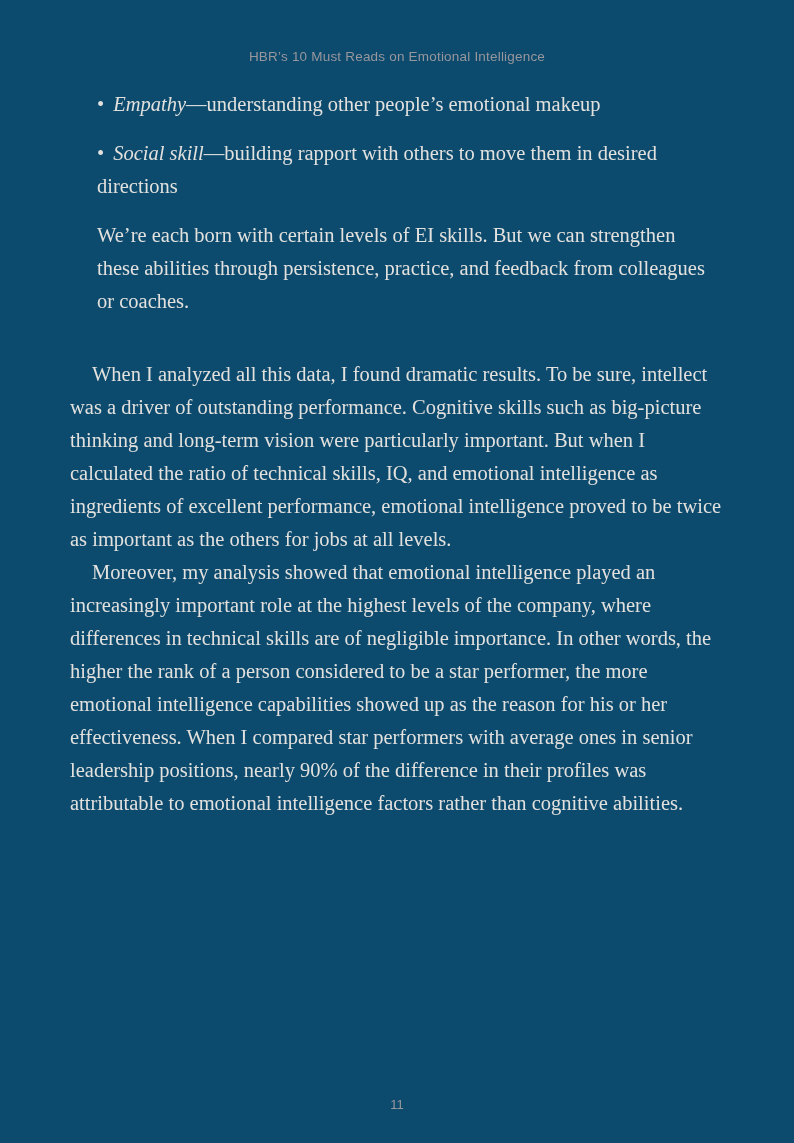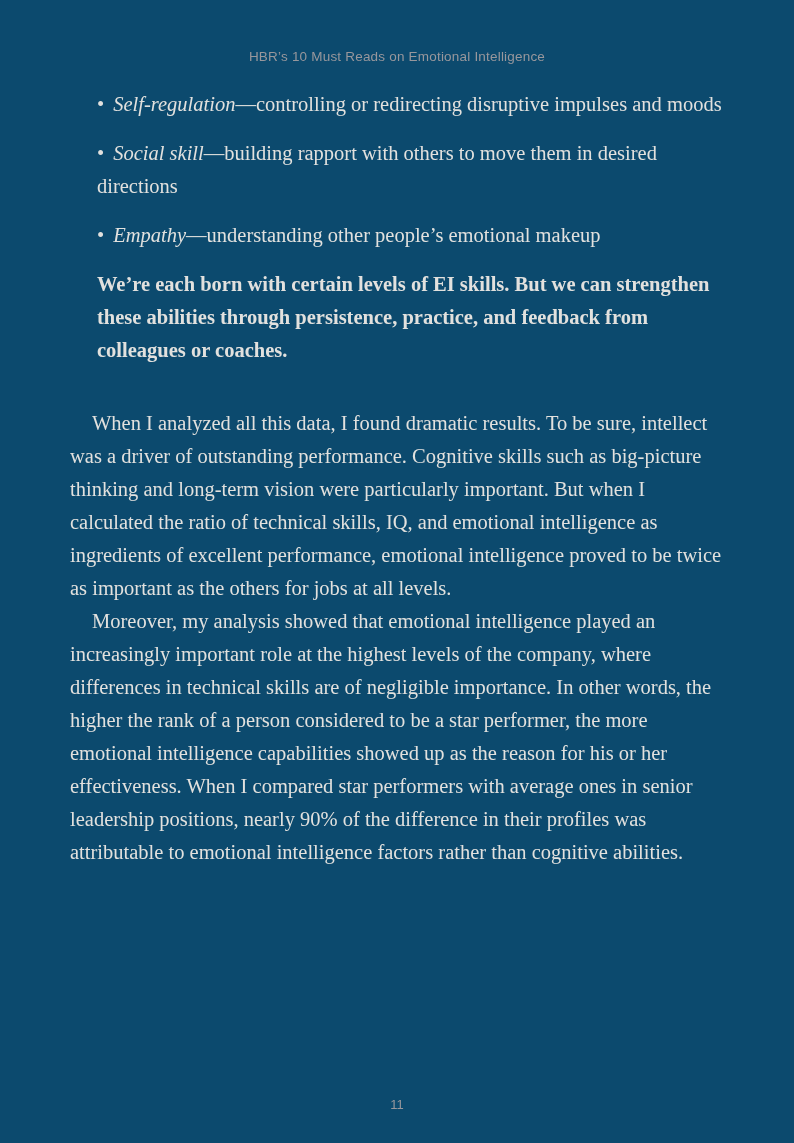--- a/index.html
+++ b/index.html
@@ -48,21 +48,20 @@
   }
   .bullet-marker {
     margin-right: 9px;
   }
   .term {
     font-style: italic;
   }
   .note-par {
     margin: 0 0 0 27px;
     width: 625px;
-    font-weight: bold;
   }
   .body-par {
     margin: 0;
     text-indent: 22px;
   }
   .body-par.section-start {
     margin-top: 40px;
     font-family: Liberation Serif, serif;
   }
   .page-footer {
@@ -82,26 +81,25 @@
 <div class="page">
 
   <div class="running-header">
     <span>HBR’s 10 Must Reads on Emotional Intelligence</span>
   </div>
 
   <div class="content">
 
     <div class="indent-block">
 
-      <p class="bullet-item"><span class="bullet-marker">•</span><span class="term">Self-regulation</span><span>—controlling or redirecting disruptive impulses and moods</span></p>
 
 
+      <p class="bullet-item"><span class="bullet-marker">•</span><span class="term">Empathy</span><span>—understanding other people’s emotional makeup</span></p>
+
       <p class="bullet-item"><span class="bullet-marker">•</span><span class="term">Social skill</span><span>—building rapport with others to move them in desired directions</span></p>
-
-      <p class="bullet-item"><span class="bullet-marker">•</span><span class="term">Empathy</span><span>—understanding other people’s emotional makeup</span></p>
 
     </div>
 
     <p class="note-par">We’re each born with certain levels of EI skills. But we can strengthen these abilities through persistence, practice, and feedback from colleagues or coaches.</p>
 
     <p class="body-par section-start">When I analyzed all this data, I found dramatic results. To be sure, intellect was a driver of outstanding performance. Cognitive skills such as big-picture thinking and long-term vision were particularly important. But when I calculated the ratio of technical skills, IQ, and emotional intelligence as ingredients of excellent performance, emotional intelligence proved to be twice as important as the others for jobs at all levels.</p>
 
     <p class="body-par">Moreover, my analysis showed that emotional intelligence played an increasingly important role at the highest levels of the company, where differences in technical skills are of negligible importance. In other words, the higher the rank of a person considered to be a star performer, the more emotional intelligence capabilities showed up as the reason for his or her effectiveness. When I compared star performers with average ones in senior leadership positions, nearly 90% of the difference in their profiles was attributable to emotional intelligence factors rather than cognitive abilities.</p>
 
   </div>

